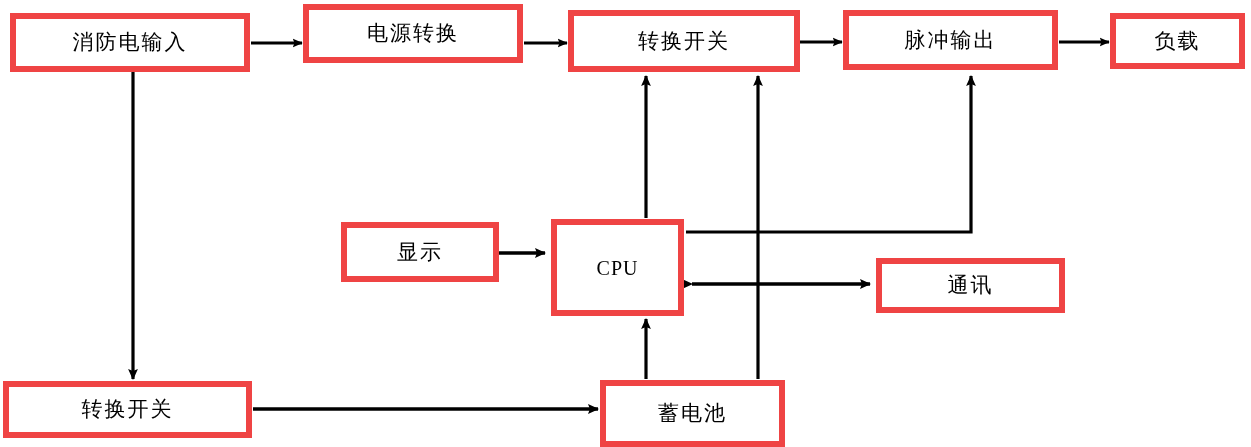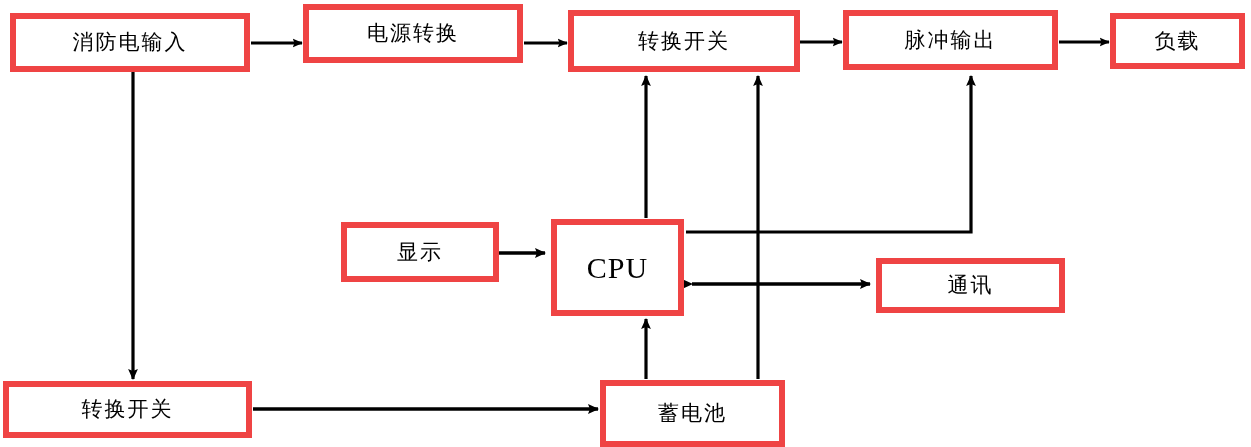--- a/index.html
+++ b/index.html
@@ -41,21 +41,21 @@
     font-size: 21px;
     color: #000000;
     letter-spacing: 2px;
     line-height: 1;
     white-space: nowrap;
     user-select: none;
   }
   .node-label.latin {
     font-family: "Liberation Serif", "DejaVu Serif", serif;
     letter-spacing: 1px;
-    font-size: 30px;
+    font-size: 20px;
   }
 </style>
 </head>
 <body>
 
 <div id="diagram-root">
 
   <svg id="diagram-svg" viewBox="0 0 1251 447" aria-hidden="true">
     <defs>
       <marker id="ah" markerWidth="11" markerHeight="11" refX="9.2" refY="5" orient="auto" markerUnits="userSpaceOnUse">

